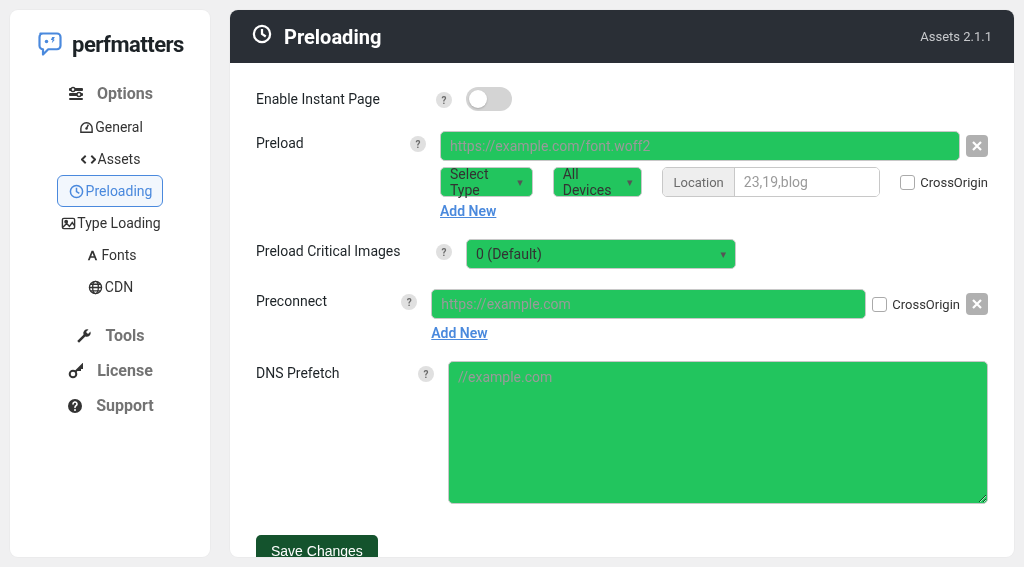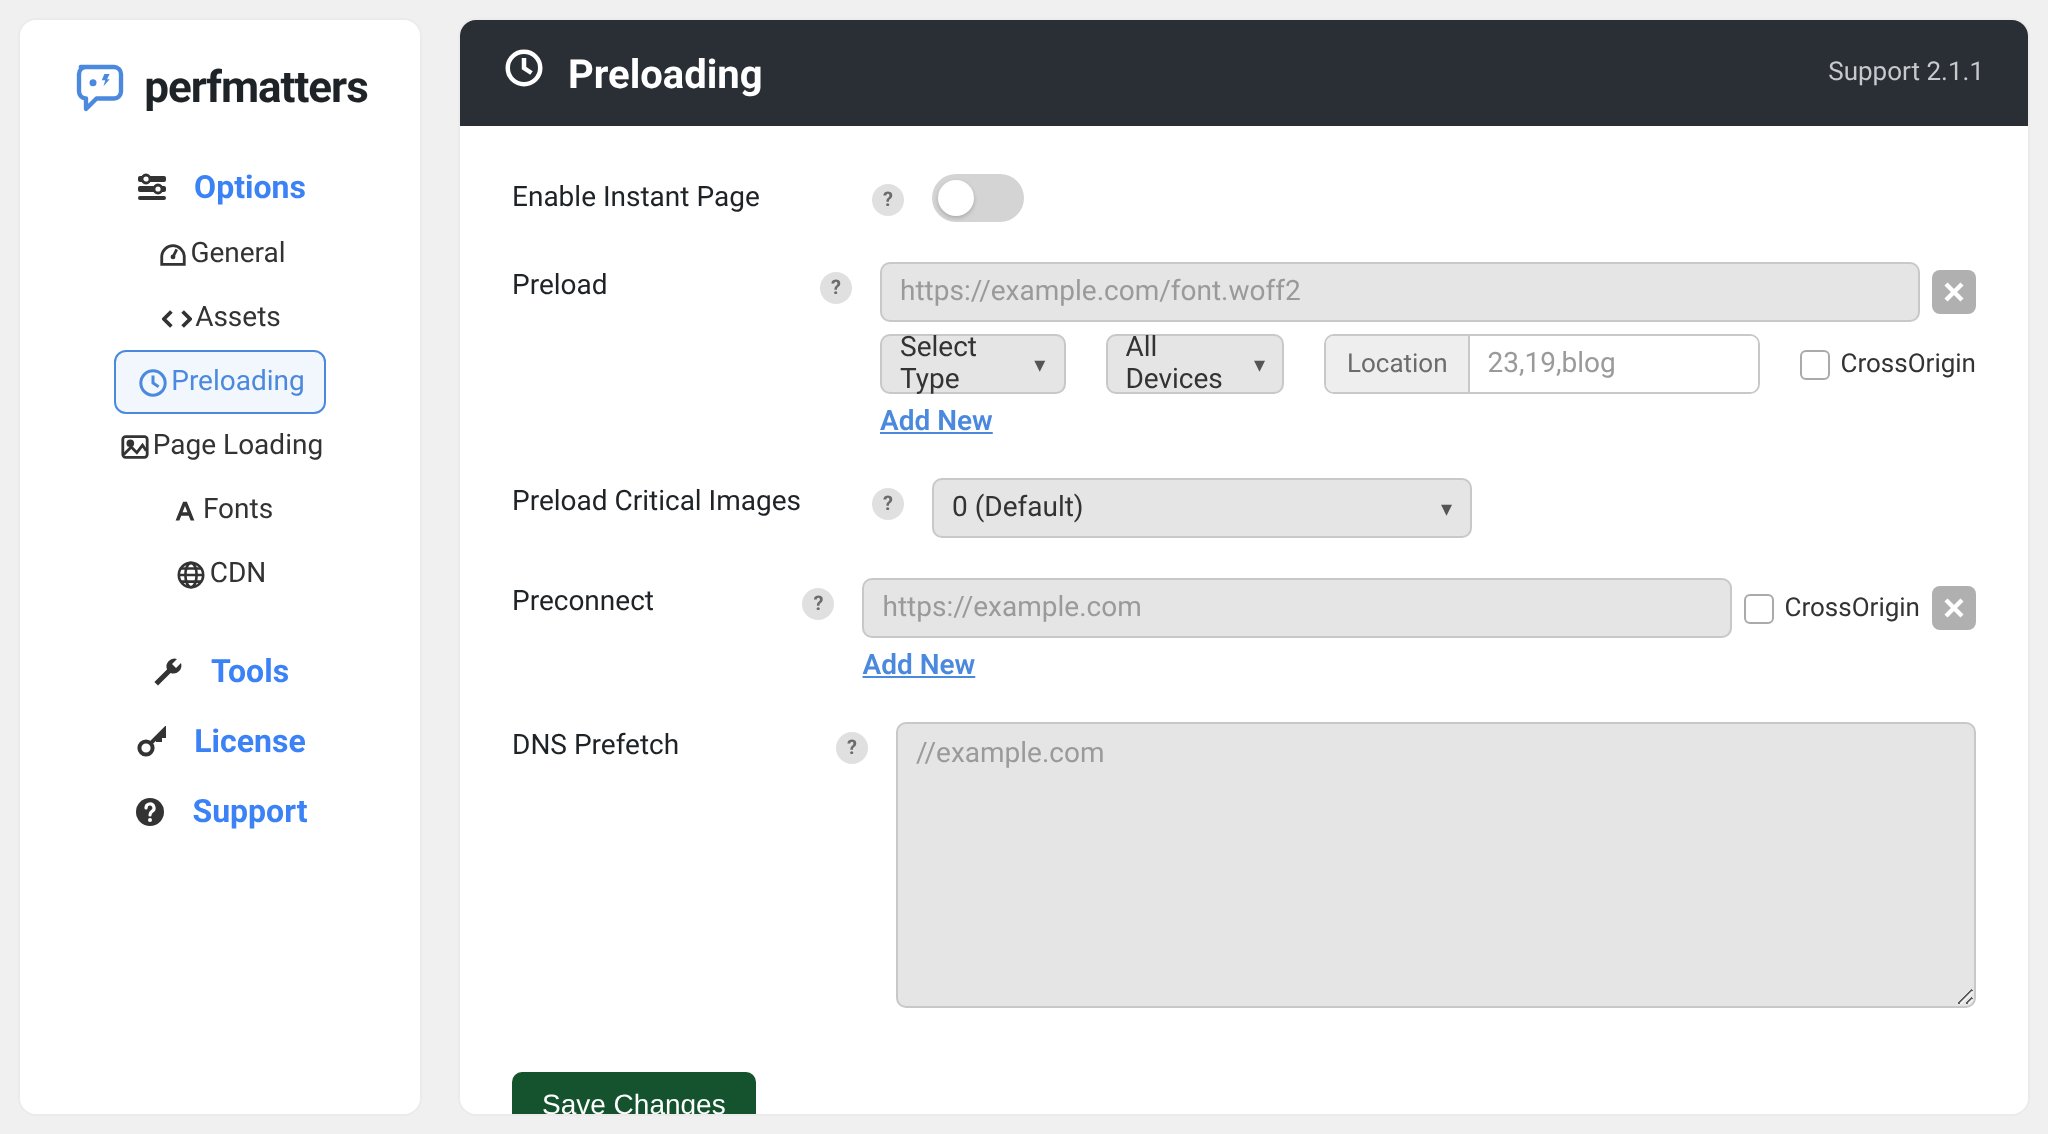--- a/index.html
+++ b/index.html
@@ -37,21 +37,21 @@
     color: #1d2327;
   }
   .logo-mark svg { display:block; }
   .nav-section-title {
     display: flex;
     align-items: center;
     gap: 12px;
     padding: 8px 10px;
     font-weight: 700;
     font-size: 16px;
-    color: #3b82f6;
+    color: #737373;
   }
   .nav-divider {
     border: none;
     border-top: 1px solid #e5e5e5;
     margin: 8px 6px 6px 6px;
   }
   .nav-item {
     display: flex;
     align-items: center;
     padding: 7px 10px;
@@ -155,21 +155,21 @@
     border-radius: 50%;
     box-shadow: 0 1px 2px rgba(0,0,0,0.2);
   }
   
   .text-input, .select-input {
     border: 1px solid #c8c8c8;
     border-radius: 5px;
     padding: 5px 9px;
     font-size: 14px;
     color: #333;
-    background: #e5e5e5;
+    background: #22c55e;
     height: 30px;
     font-family: inherit;
   }
   .text-input::placeholder { color: #9a9a9a; }
   .select-input {
     display: inline-flex;
     align-items: center;
     gap: 6px;
     cursor: pointer;
   }
@@ -332,21 +332,21 @@
     <span>Preloading</span>
   </div>
   <div class="nav-item">
     <span class="icon">
       <svg width="15" height="15" viewBox="0 0 16 16" fill="none" stroke="currentColor" stroke-width="1.5">
           <rect x="1.5" y="2.5" width="13" height="11" rx="1.5"></rect>
           <circle cx="5.5" cy="6" r="1.3" fill="currentColor"></circle>
           <path d="M2 12 L6 8 L9 11 L12 7 L14 10"></path>
         </svg>
     </span>
-    <span>Page Loading</span>
+    <span>Type Loading</span>
   </div>
   <div class="nav-item">
     <span class="icon">
       <svg width="15" height="15" viewBox="0 0 16 16" fill="currentColor">
           <path d="M3 13 L7 3 H9 L13 13 H11 L10 10.5 H6 L5 13 Z M6.7 8.7 H9.3 L8 5.3 Z"></path>
         </svg>
     </span>
     <span>Fonts</span>
   </div>
   <div class="nav-item">
@@ -395,21 +395,21 @@
   <div class="header">
     <div class="header-left">
       <span>
         <svg width="20" height="20" viewBox="0 0 16 16" fill="none" stroke="#fff" stroke-width="1.8">
             <circle cx="8" cy="8" r="6.5"></circle>
             <path d="M8 4 V8 L11 10"></path>
           </svg>
       </span>
       <span>Preloading</span>
     </div>
-    <span class="header-version">Support 2.1.1</span>
+    <span class="header-version">Assets 2.1.1</span>
   </div>
 
   <div class="content">
 
     
     <div class="row">
       <div class="row-label">Enable Instant Page</div>
       <span class="row-help">?</span>
       <div class="row-control">
         <div class="toggle">

